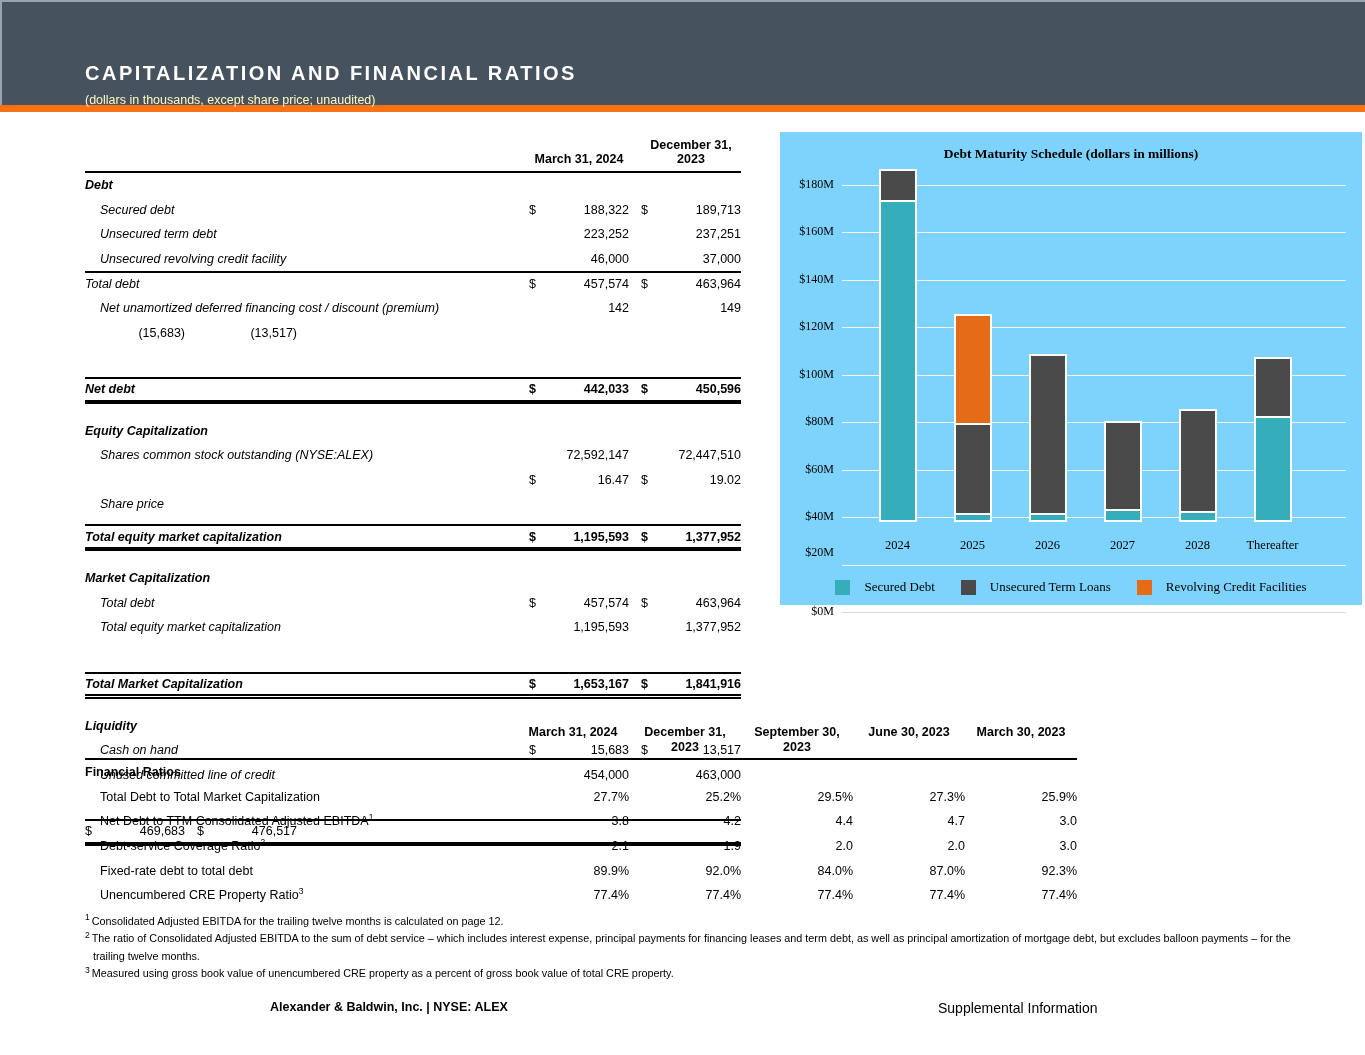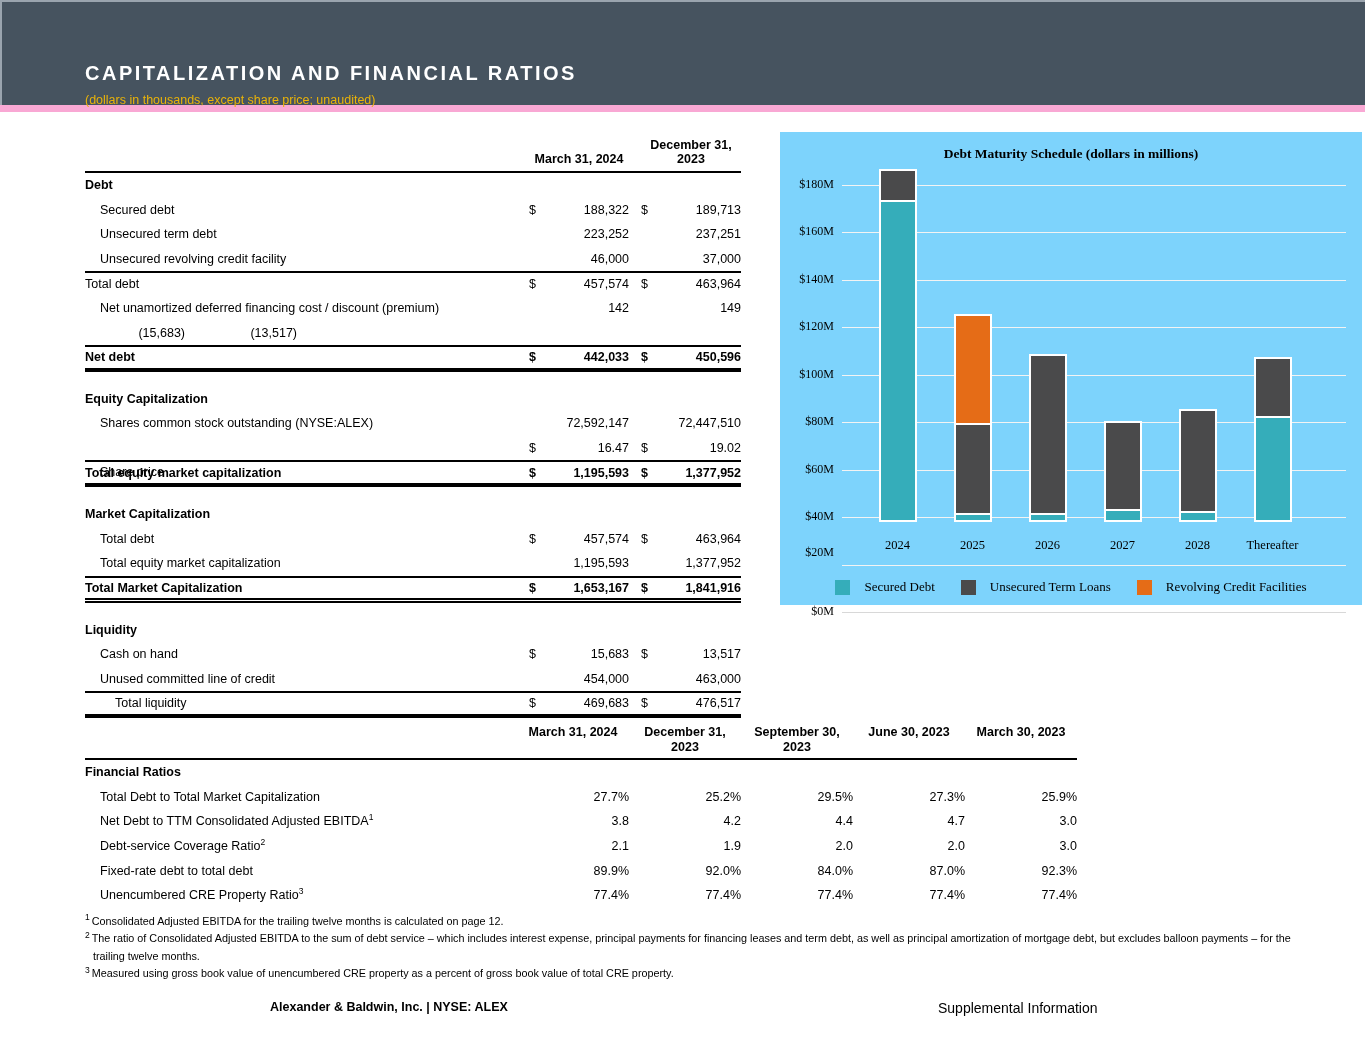--- a/index.html
+++ b/index.html
@@ -2,43 +2,43 @@
 <html><head>
 <meta charset="utf-8">
 <style>
   * { margin:0; padding:0; box-sizing:border-box; }
   html,body { background:#fff; }
   body { width:1365px; height:1055px; position:relative; overflow:hidden;
          font-family:"Liberation Sans", sans-serif; color:#000; }
 
   
   .banner { position:absolute; top:0; left:0; width:1365px; height:112px;
-            background:#46535f; border-bottom:7px solid #f9a8d4;
+            background:#46535f; border-bottom:7px solid #f97316;
             box-shadow: inset 2px 2px 0 rgba(210,218,226,.6); }
   .banner-title { position:absolute; left:85px; top:62px; color:#ffffff;
                   font-size:20px; font-weight:bold; letter-spacing:2.5px; }
-  .banner-sub { position:absolute; left:85px; top:93px; color:#eab308; font-size:12.5px; }
+  .banner-sub { position:absolute; left:85px; top:93px; color:#fef9c3; font-size:12.5px; }
 
   
   .cap-table { position:absolute; left:85px; top:138px; width:656px; font-size:12.5px; }
   .cap-head { display:flex; align-items:flex-end; border-bottom:2.5px solid #000;
               padding-bottom:4px; min-height:32px; }
   .cap-head .lab { flex:1; }
   .cap-head .hcol { width:100px; text-align:center; font-weight:bold;
                     line-height:1.15; white-space:pre-line; }
   .cap-head .hcol + .hcol { margin-left:12px; }
   .crow { display:flex; align-items:center; height:24.6px; }
   .crow.spacer { height:17px; }
-  .crow .lab { flex:1; white-space:nowrap; }
+  .crow .lab { flex:1; white-space:nowrap;font-style:italic; }
   .crow .dol { width:14px; }
   .crow .dol2 { margin-left:12px; }
   .crow .val { width:86px; text-align:right; }
   .crow.section, .crow.total { font-weight:bold; }
   .crow.topline { border-top:2px solid #000; }
-  .crow.dblbot { border-bottom:2.5px solid #000; position:relative; }
+  .crow.dblbot { border-bottom:2.5px solid #000; position:relative;margin-top:32px; }
   .crow.dblbot::after { content:""; position:absolute; left:0; right:0; bottom:-4.5px;
                         border-top:2.5px solid #000; }
 
   
   .chart-panel { position:absolute; left:780px; top:132px; width:582px; height:473px;
                  background:#7dd3fc;font-family:Liberation Serif, serif; }
   .chart-title { position:absolute; top:14px; left:0; right:0; text-align:center;
                  font-weight:bold; font-size:13.5px; }
   .gridline { position:absolute; left:62px; right:16px; height:0; border-top:1.5px solid #f3f3f3; }
   .gridline.zero { border-top-color:#d8d8d8; }
@@ -226,21 +226,20 @@
         <div class="val">13,517</div>
       </div>
       <div class="crow">
         <div class="lab" style="padding-left: 15px;">Unused committed line of credit</div>
         <div class="dol"></div>
         <div class="val">454,000</div>
         <div class="dol dol2"></div>
         <div class="val">463,000</div>
       </div>
       <div class="crow topline dblbot">
-        <div class="lab" style="padding-left: 30px;">Total liquidity</div>
         <div class="dol">$</div>
         <div class="val">469,683</div>
         <div class="dol dol2">$</div>
         <div class="val">476,517</div>
       </div>
     </div>
 </div>
 
 <div class="chart-panel" id="plot">
   <div class="chart-title">Debt Maturity Schedule (dollars in millions)</div>

